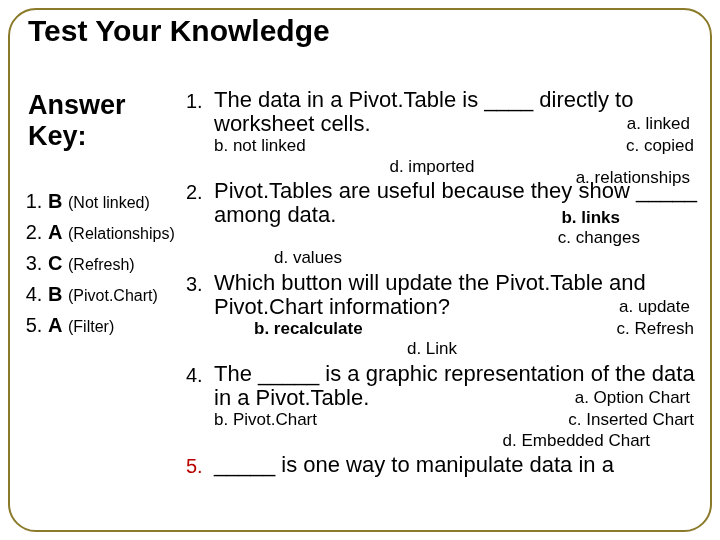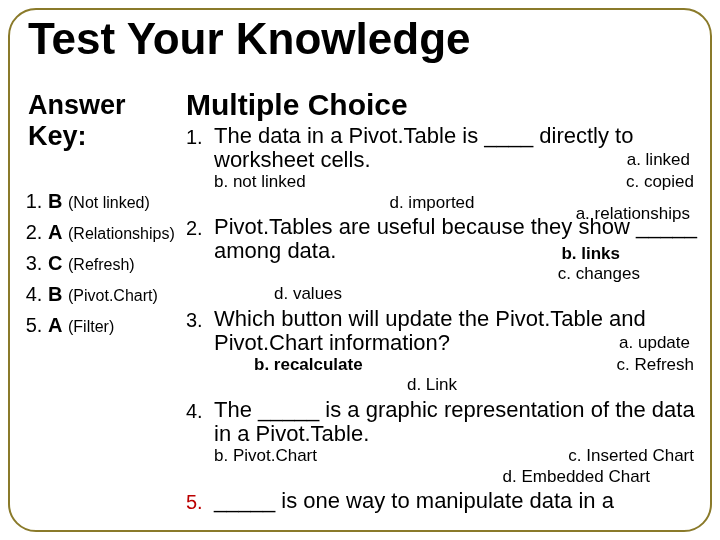--- a/index.html
+++ b/index.html
@@ -19,21 +19,21 @@
     position: absolute;
     top: 8px; left: 8px; right: 8px; bottom: 8px;
     border: 2px solid #8a7a2a;
     border-radius: 28px;
     pointer-events: none;
   }
   .title {
     position: absolute;
     top: 14px;
     left: 28px;
-    font-size: 44px;
+    font-size: 30px;
     font-weight: bold;
     color: #000;
   }
   
   .key-col {
     position: absolute;
     top: 90px;
     left: 28px;
     width: 148px;
   }
@@ -143,21 +143,20 @@
         </li>
         <li>
           <span class="ans-letter">A</span>
           <span class="ans-note">(Filter)</span>
         </li>
       </ol>
     </div>
   </div>
 
   <div class="mc-col">
-    <div class="mc-head">Multiple Choice</div>
     <div class="mc-list">
 
       <div class="q">
         <div class="q-num">1.</div>
         <div class="q-body">
           <div class="q-stem">The data in a Pivot.Table is ____ directly to worksheet cells.</div>
           <div class="opts">
             <span class="opt-a">a. linked</span>
             <div class="opts-row">
               <span>b. not linked</span>
@@ -204,20 +203,21 @@
             </div>
           </div>
         </div>
       </div>
 
       <div class="q">
         <div class="q-num">4.</div>
         <div class="q-body">
           <div class="q-stem">The _____ is a graphic representation of the data in a Pivot.Table.</div>
           <div class="opts">
+            <span class="opt-a">a. Option Chart</span>
             <div class="opts-row">
               <span>b. Pivot.Chart</span>
               <span class="right">c. Inserted Chart</span>
             </div>
             <div class="opts-row" style="justify-content:flex-end; padding-left:60px;">
               <span>d. Embedded Chart</span>
             </div>
           </div>
         </div>
       </div>

